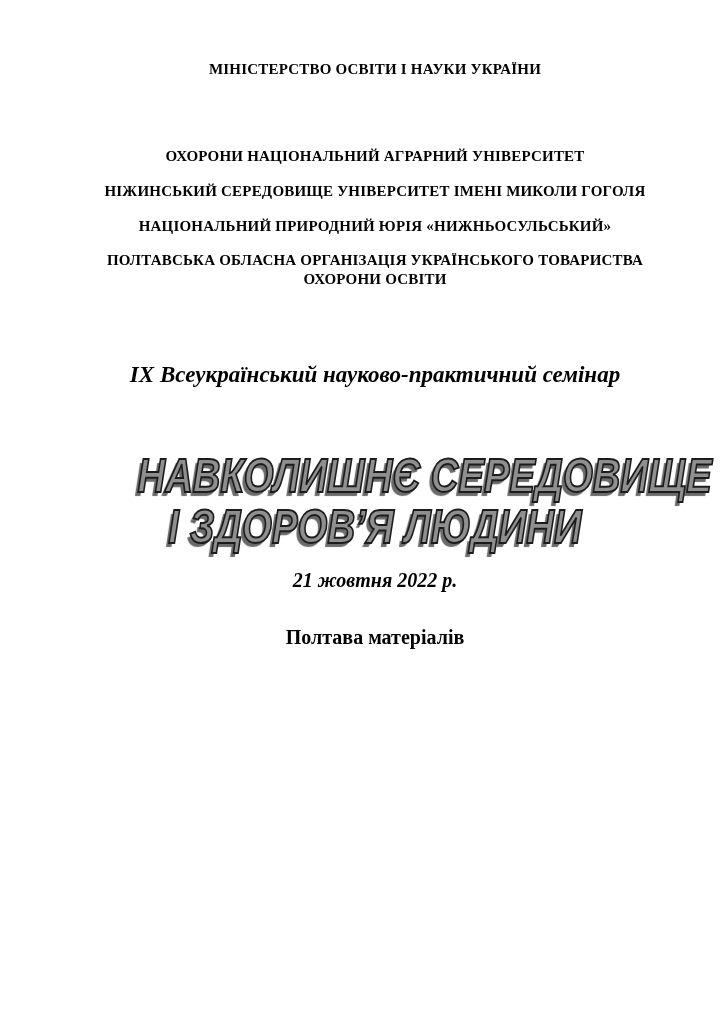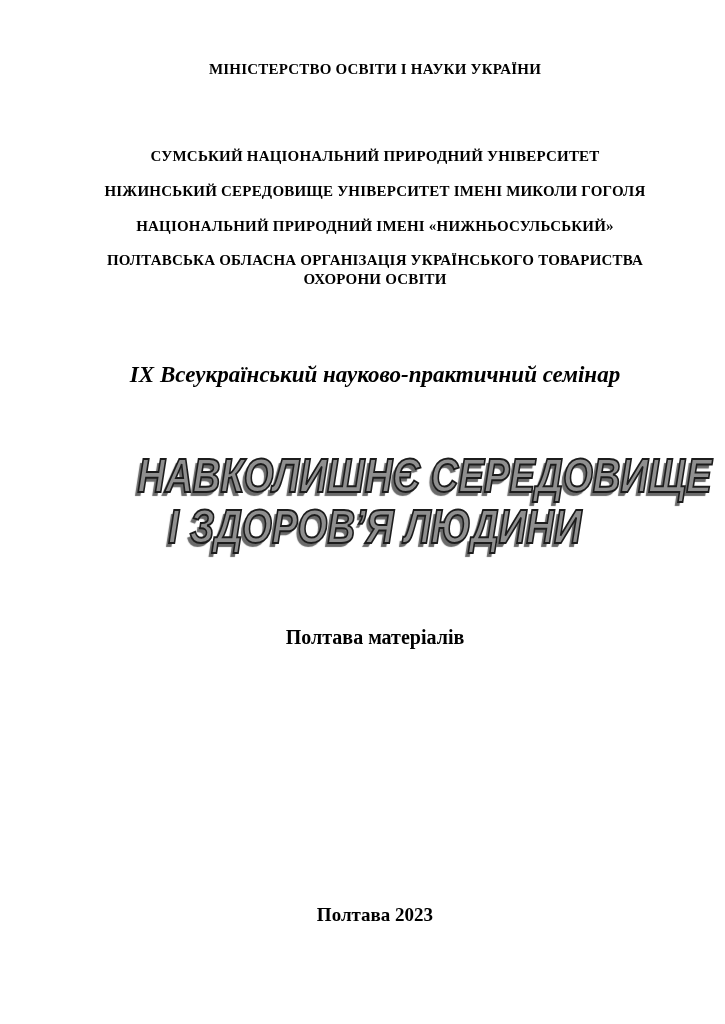--- a/index.html
+++ b/index.html
@@ -80,36 +80,36 @@
   }
 </style>
 </head>
 <body>
 
 <div class="page">
 
   <div class="line org ministry">МІНІСТЕРСТВО ОСВІТИ І НАУКИ УКРАЇНИ</div>
 
 
-  <div class="line org sumy">СУМСЬКИЙ НАЦІОНАЛЬНИЙ ПРИРОДНИЙ УНІВЕРСИТЕТ</div>
+  <div class="line org sumy">ОХОРОНИ НАЦІОНАЛЬНИЙ АГРАРНИЙ УНІВЕРСИТЕТ</div>
 
   <div class="line org nizhyn">НІЖИНСЬКИЙ СЕРЕДОВИЩЕ УНІВЕРСИТЕТ ІМЕНІ МИКОЛИ ГОГОЛЯ</div>
 
-  <div class="line org park">НАЦІОНАЛЬНИЙ ПРИРОДНИЙ ІМЕНІ «НИЖНЬОСУЛЬСЬКИЙ»</div>
+  <div class="line org park">НАЦІОНАЛЬНИЙ ПРИРОДНИЙ ЮРІЯ «НИЖНЬОСУЛЬСЬКИЙ»</div>
 
   <div class="line org society">
     <div>ПОЛТАВСЬКА ОБЛАСНА ОРГАНІЗАЦІЯ УКРАЇНСЬКОГО ТОВАРИСТВА</div>
     <div>ОХОРОНИ ОСВІТИ</div>
   </div>
 
   <div class="line seminar">ІХ Всеукраїнський науково-практичний семінар</div>
 
   <div class="line wordart-title">
     <div>НАВКОЛИШНЄ СЕРЕДОВИЩЕ</div>
     <div>І ЗДОРОВ’Я ЛЮДИНИ</div>
   </div>
 
+  <div class="line event-date">21 жовтня 2022 р.</div>
 
   <div class="line subtitle">Полтава матеріалів</div>
 
-  <div class="line city-year">Полтава 2023</div>
 
 </div>
 
 </body></html>

